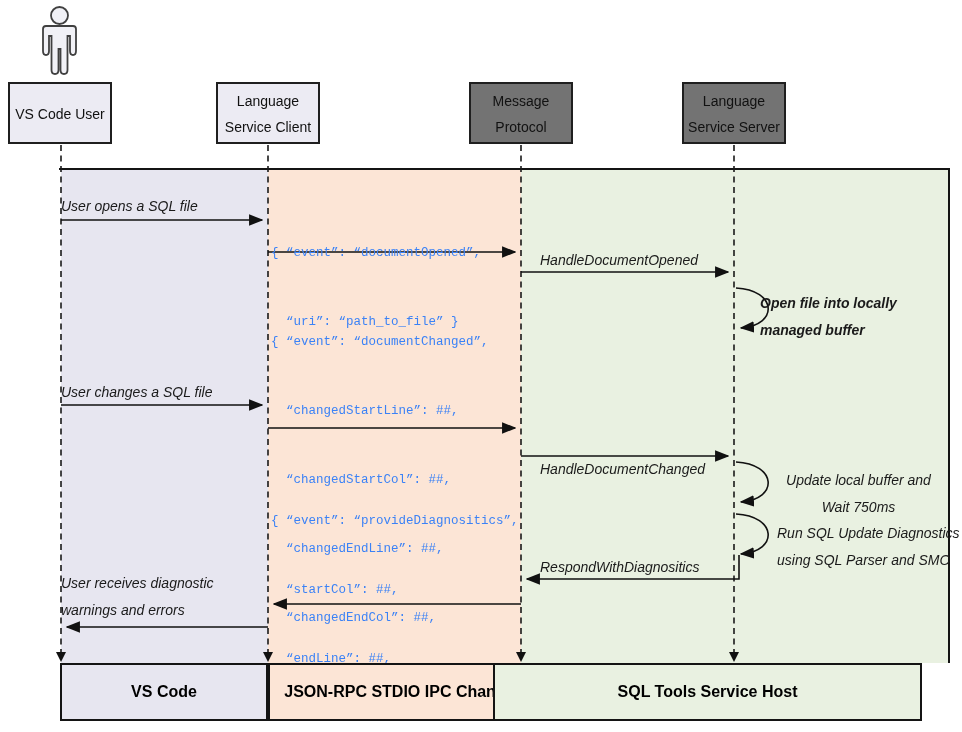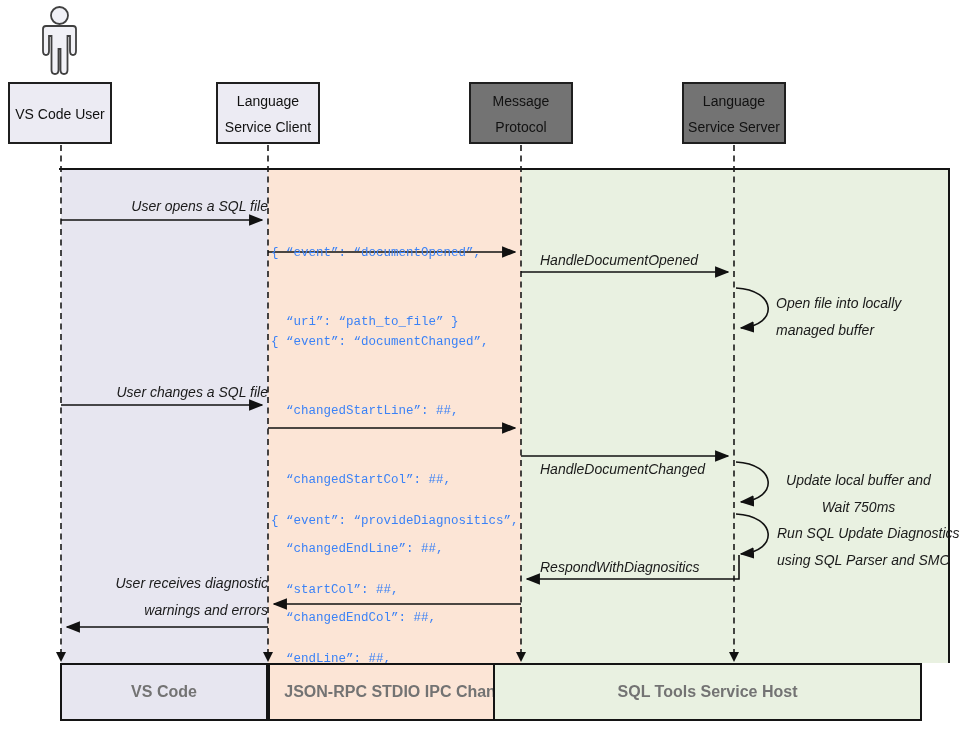--- a/index.html
+++ b/index.html
@@ -20,32 +20,32 @@
     display:flex; flex-direction:column; align-items:center; justify-content:center;
     text-align:center; font-size:14px; line-height:26px; color:#111; padding-top:2px;
   }
   .actor-lavender { background:#ecebf3; }
   .actor-green    { background:#737373; }
 
   .base-box {
     position:absolute; top:663px; height:58px;
     border:2px solid #141414; box-sizing:border-box;
     display:flex; align-items:center; justify-content:center;
-    font-weight:bold; font-size:16px; color:#737373;
+    font-weight:bold; font-size:16px; color:#000000;
   }
   .base-lavender { background:#e7e6f0; }
   .base-peach    { background:#fce5d6;justify-content:flex-end; }
   .base-green    { background:#e9f1e1; }
 
   .msg-label {
     position:absolute; font-style:italic; font-size:14px; color:#1a1a1a;
     line-height:18px; white-space:nowrap;
   }
   .msg-label.two-line { line-height:27px; white-space:normal; }
-  .center-164 { left:61px; width:207px; text-align:right; }
+  .center-164 { left:61px; width:207px; text-align:left; }
   .center-856 { text-align:center; }
 
   .code {
     position:absolute; left:271px;
     font-family:"Liberation Mono", monospace; font-size:12.5px; line-height:23px;
     white-space:pre; color:#3b82f6;
   }
 </style>
 </head>
 <body>
@@ -93,21 +93,21 @@
     <path d="M736,514 C777,516 779,551 741,554" stroke="#111" stroke-width="1.6" fill="none" marker-end="url(#arr)"></path>
 
     <path d="M739,555 L739,579 L527,579" stroke="#111" stroke-width="1.6" fill="none" marker-end="url(#arr)"></path>
     <path d="M521,604 H274" stroke="#111" stroke-width="1.6" fill="none" marker-end="url(#arr)"></path>
     <path d="M268,627 H67" stroke="#111" stroke-width="1.6" fill="none" marker-end="url(#arr)"></path>
   </svg>
 
   <div class="msg-label center-164" style="top:197px;">User opens a SQL file</div>
   <div class="msg-label" style="left:540px; top:251px;">HandleDocumentOpened</div>
 
-  <div class="msg-label two-line" style="left:776px; top:290px;">
+  <div class="msg-label two-line" style="left:760px; top:290px;font-weight:bold;">
     <div>Open file into locally</div>
     <div>managed buffer</div>
   </div>
 
   <div class="msg-label center-164" style="top:383px;">User changes a SQL file</div>
   <div class="msg-label" style="left:540px; top:436px;margin-top:24px;">HandleDocumentChanged</div>
 
   <div class="msg-label two-line center-856" style="left:776px; top:467px; width:165px;">
     <div>Update local buffer and</div>
     <div>Wait 750ms</div>

